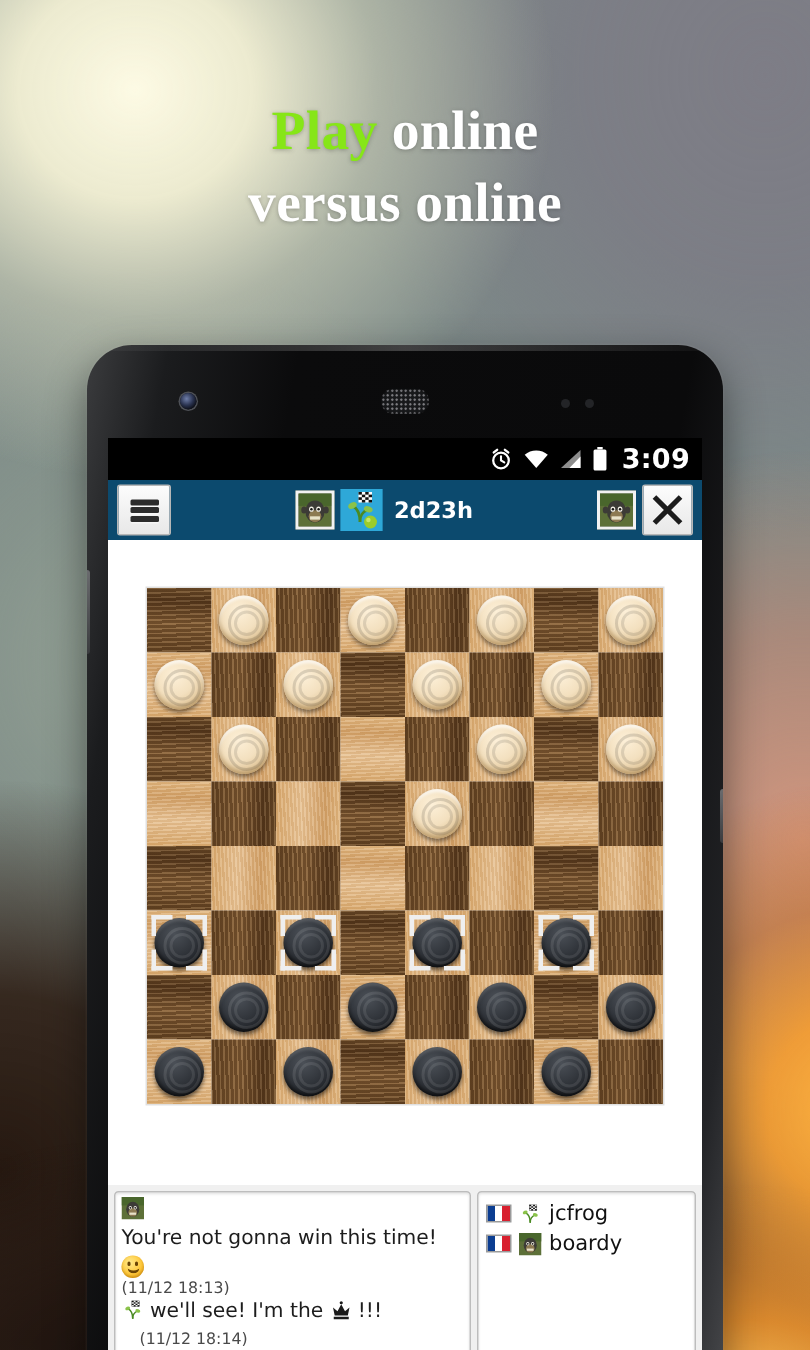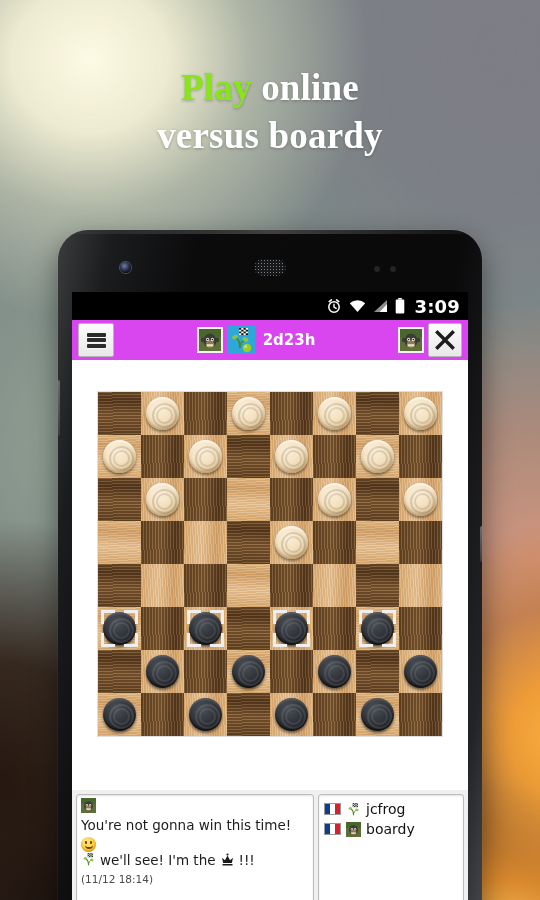--- a/index.html
+++ b/index.html
@@ -119,21 +119,21 @@
     position:absolute;left:0;top:0;width:100%;height:28px;background:#000;
     display:flex;align-items:center;justify-content:flex-end;
     padding-right:8px;box-sizing:border-box;gap:7px;
   }
   .sb-ico{display:block;}
   #sb-time{color:#fff;font-size:18px;font-weight:700;letter-spacing:.2px;
     font-family:"DejaVu Sans", sans-serif;margin-left:2px;}
 
   
   #actionbar{
-    position:absolute;left:0;top:28px;width:100%;height:40px;background:#d946ef;
+    position:absolute;left:0;top:28px;width:100%;height:40px;background:#0c4a6e;
     display:flex;align-items:center;box-sizing:border-box;padding:0 4px;
   }
   .btn-plate{
     background:linear-gradient(180deg,#fcfcfc,#e8e8e8);
     border:1px solid #b7b7b7;border-radius:2px;
     display:flex;align-items:center;justify-content:center;
   }
   #menu-btn{width:34px;height:32px;margin-left:2px;}
   .ham-bar{width:19px;height:4px;background:#2c2c2c;border-radius:1px;margin:1.5px 0;
     box-shadow:0 1px 0 rgba(255,255,255,.5);}
@@ -208,21 +208,21 @@
   #chatarea{position:absolute;left:0;bottom:0;width:100%;height:142px;
     background:#f0f0f0;display:flex;gap:4px;padding:4px;box-sizing:border-box;}
   .panel{background:#fff;border:1px solid #bdbdbd;border-radius:3px;
     box-shadow:inset 0 1px 2px rgba(0,0,0,.12);overflow:hidden;}
   #chat-panel{flex:1 1 62%;padding:3px 4px;box-sizing:border-box;}
   #players-panel{flex:1 1 38%;padding:4px 5px;box-sizing:border-box;}
   .chat-line{display:flex;align-items:flex-start;gap:4px;font-size:13.5px;color:#1d1d1d;
     font-family:"DejaVu Sans", sans-serif;line-height:16px;flex-wrap:wrap;}
   .chat-ts{font-size:10.5px;color:#4a4a4a;line-height:14px;
     font-family:"DejaVu Sans", sans-serif;}
-  .chat-ts.inline{margin-left:0;}
+  .chat-ts.inline{margin-left:12px;}
   .mini-av{width:15px;height:15px;display:block;flex:none;}
   .player-row{display:flex;align-items:center;gap:5px;font-size:14px;color:#111;
     line-height:20px;font-family:"DejaVu Sans", sans-serif;}
   .flag{width:17px;height:12px;display:block;flex:none;
     background:linear-gradient(90deg,#0b3d91 0 33.3%, #ffffff 33.3% 66.6%, #d8202f 66.6% 100%);
     border:1px solid #9a9a9a;box-sizing:border-box;}
   .emoji-smile{width:15px;height:15px;border-radius:50%;flex:none;display:block;
     background:radial-gradient(circle at 38% 32%, #ffe98a 0%, #ffc93b 55%, #e49a12 100%);
     box-shadow:inset 0 -1px 2px rgba(170,110,0,.6);position:relative;}
   .emoji-smile b{position:absolute;width:2px;height:3px;background:#6a4405;border-radius:1px;top:4px;}
@@ -247,21 +247,21 @@
   <div class="glow" id="g-salmon"></div>
   <div class="glow" id="g-darkL"></div>
   <div class="glow" id="g-darkBR"></div>
   <div class="glow" id="g-orange"></div>
   <div class="glow" id="g-orange2"></div>
   <div class="glow" id="g-darkBL"></div>
 </div>
 
 <div id="headline">
   <span class="accent">Play</span><span> online</span>
-  <span class="l2">versus boardy</span>
+  <span class="l2">versus online</span>
 </div>
 
 <div id="phone">
   <div id="phone-topband"></div>
   <div id="cam"></div>
   <div id="speaker"></div>
   <div id="sensor1"></div>
   <div id="sensor2"></div>
   <div id="vol-rocker"></div>
   <div id="pwr-btn"></div>
@@ -519,20 +519,21 @@
             <circle cx="14.6" cy="11.5" r="0.9" fill="#151513"></circle>
             <rect x="8.4" y="16.6" width="7.2" height="2.4" fill="#e8e2c9"></rect>
           </svg>
           <span>You're not gonna win this time!</span>
           <span class="emoji-smile">
               <b></b>
               <b></b>
               <s></s>
             </span>
         </div>
+        <div class="chat-ts">(11/12 18:13)</div>
 
         <div class="chat-line">
           <svg class="mini-av" viewBox="0 0 24 24">
             <rect width="24" height="24" fill="#ffffff"></rect>
             <path d="M12 21 C12 15 10 12 7 10.5" stroke="#4a8a22" stroke-width="1.7" fill="none"></path>
             <path d="M12 21 C12 16 14 14 17 13" stroke="#4a8a22" stroke-width="1.5" fill="none"></path>
             <ellipse cx="6.6" cy="10" rx="2.7" ry="1.8" fill="#8bc34a" transform="rotate(-25 6.6 10)"></ellipse>
             <ellipse cx="17.4" cy="12.6" rx="2.7" ry="1.8" fill="#8bc34a" transform="rotate(20 17.4 12.6)"></ellipse>
             <rect x="11" y="2" width="8" height="6" fill="#ffffff" stroke="#444" stroke-width="0.5"></rect>
             <rect x="11" y="2" width="2" height="1.5" fill="#111"></rect>

